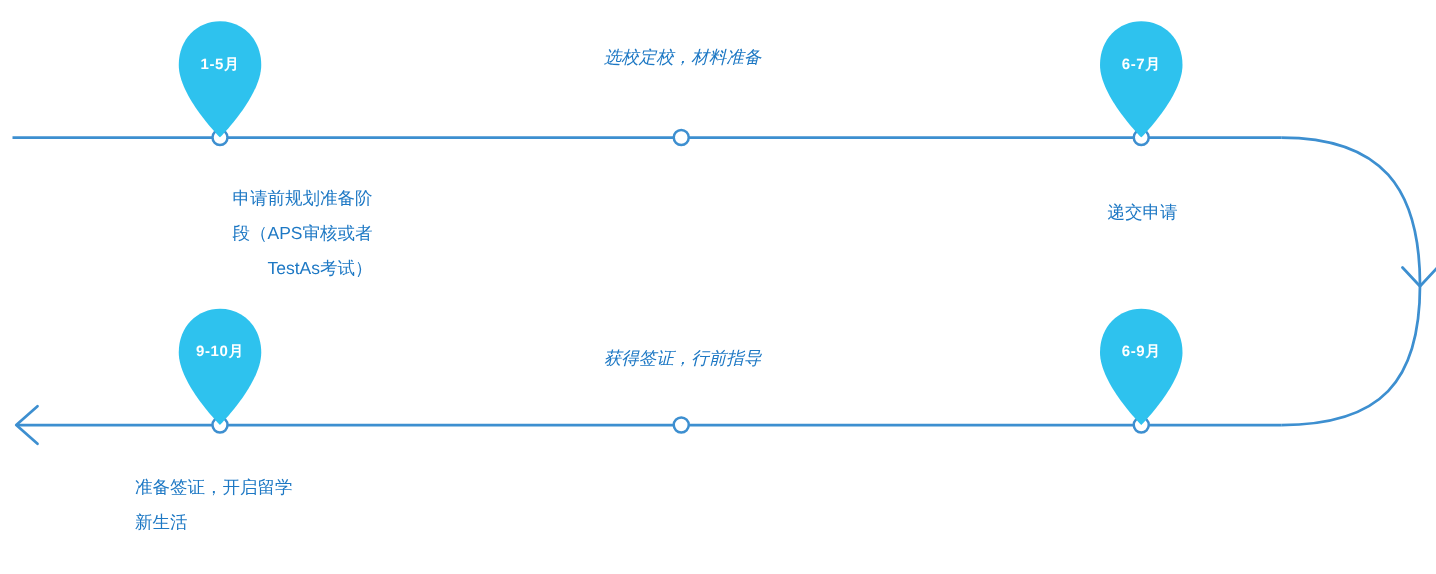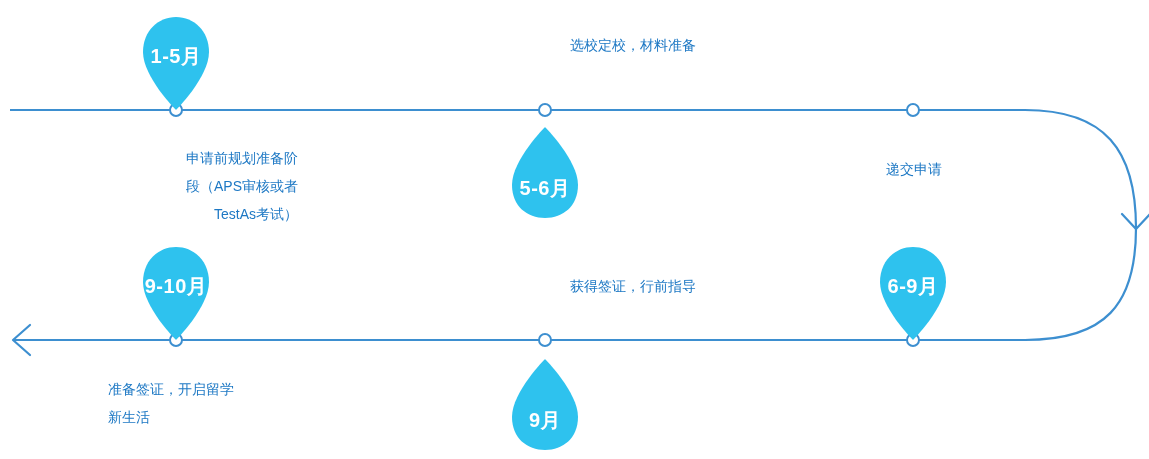--- a/index.html
+++ b/index.html
@@ -34,38 +34,39 @@
     width: 74px;
     height: 95px;
     display: block;
   }
   .marker-label {
     position: absolute;
     left: 0;
     width: 74px;
     text-align: center;
     color: #ffffff;
-    font-size: 20px;
+    font-size: 12px;
     font-weight: bold;
     letter-spacing: 0.5px;
     white-space: nowrap;
   }
   .marker.down .marker-label { top: 28px; }
   .marker.up   .marker-label { top: 50px; }
 
   .caption {
     position: absolute;
     color: #1d78c4;
     font-size: 14px;
     line-height: 28px;
     white-space: pre-line;
   }
   .caption.center {
-    text-align: right;
+    text-align: center;
     transform: translateX(-50%);
+    font-style: italic;
   }
   .caption.left {
     text-align: left;
   }
 </style>
 </head>
 <body>
 
 <div id="timeline-root">
 
@@ -93,43 +94,37 @@
   <div class="marker down" style="left:139px; top:15px;">
     <svg viewBox="0 0 74 95">
       <path d="M37 95 C 37 95 4 62 4 37 C 4 16 19 2 37 2 C 55 2 70 16 70 37 C 70 62 37 95 37 95 Z" fill="#2ec2ee"></path>
     </svg>
     <div class="marker-label">1-5月</div>
   </div>
   <div class="caption left" style="left:108px; top:144px; width:190px;text-align:right;">申请前规划准备阶
 段（APS审核或者
 TestAs考试）</div>
 
-  <div class="marker up" style="left:508px; top:125px;">
-    <svg viewBox="0 0 74 95">
-      <path d="M37 2 C 37 2 70 35 70 60 C 70 81 55 93 37 93 C 19 93 4 81 4 60 C 4 35 37 2 37 2 Z" fill="#2ec2ee"></path>
-    </svg>
-    <div class="marker-label">5-6月</div>
-  </div>
   <div class="caption center" style="left:546px; top:31px; width:300px;">选校定校，材料准备</div>
 
+  <div class="marker down" style="left:876px; top:15px;">
+    <svg viewBox="0 0 74 95">
+      <path d="M37 95 C 37 95 4 62 4 37 C 4 16 19 2 37 2 C 55 2 70 16 70 37 C 70 62 37 95 37 95 Z" fill="#2ec2ee"></path>
+    </svg>
+    <div class="marker-label">6-7月</div>
+  </div>
   <div class="caption left" style="left:886px; top:155px; width:220px;">递交申请</div>
 
   <div class="marker down" style="left:876px; top:245px;">
     <svg viewBox="0 0 74 95">
       <path d="M37 95 C 37 95 4 62 4 37 C 4 16 19 2 37 2 C 55 2 70 16 70 37 C 70 62 37 95 37 95 Z" fill="#2ec2ee"></path>
     </svg>
     <div class="marker-label">6-9月</div>
   </div>
 
-  <div class="marker up" style="left:508px; top:357px;">
-    <svg viewBox="0 0 74 95">
-      <path d="M37 2 C 37 2 70 35 70 60 C 70 81 55 93 37 93 C 19 93 4 81 4 60 C 4 35 37 2 37 2 Z" fill="#2ec2ee"></path>
-    </svg>
-    <div class="marker-label">9月</div>
-  </div>
   <div class="caption center" style="left:546px; top:272px; width:300px;">获得签证，行前指导</div>
 
   <div class="marker down" style="left:139px; top:245px;">
     <svg viewBox="0 0 74 95">
       <path d="M37 95 C 37 95 4 62 4 37 C 4 16 19 2 37 2 C 55 2 70 16 70 37 C 70 62 37 95 37 95 Z" fill="#2ec2ee"></path>
     </svg>
     <div class="marker-label">9-10月</div>
   </div>
   <div class="caption left" style="left:108px; top:375px; width:220px;">准备签证，开启留学
 新生活</div>

